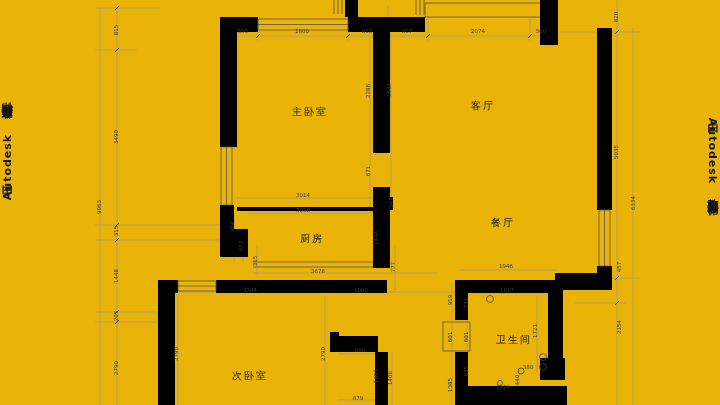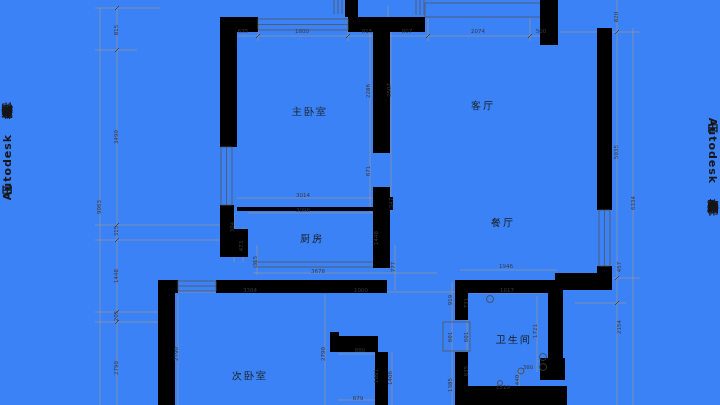--- a/index.html
+++ b/index.html
@@ -1,17 +1,17 @@
 <!DOCTYPE html>
 <html><head>
 <meta charset="utf-8">
 <style>
   html,body{margin:0;padding:0;background:#fff;}
   .canvas{
-    position:relative;width:720px;height:405px;background:#3b82f6;overflow:hidden;
+    position:relative;width:720px;height:405px;background:#eab308;overflow:hidden;
     font-family:"Liberation Sans",sans-serif;
   }
   svg.plan{position:absolute;left:0;top:0;}
   .labels{position:absolute;left:0;top:0;width:720px;height:405px;}
   .dim{
     position:absolute;font-size:5.5px;line-height:6px;color:#3a3a3a;
     transform:translate(-50%,-50%);white-space:nowrap;
     font-family:"DejaVu Sans",sans-serif;
   }
   .dim.v{transform:translate(-50%,-50%) rotate(-90deg);}

